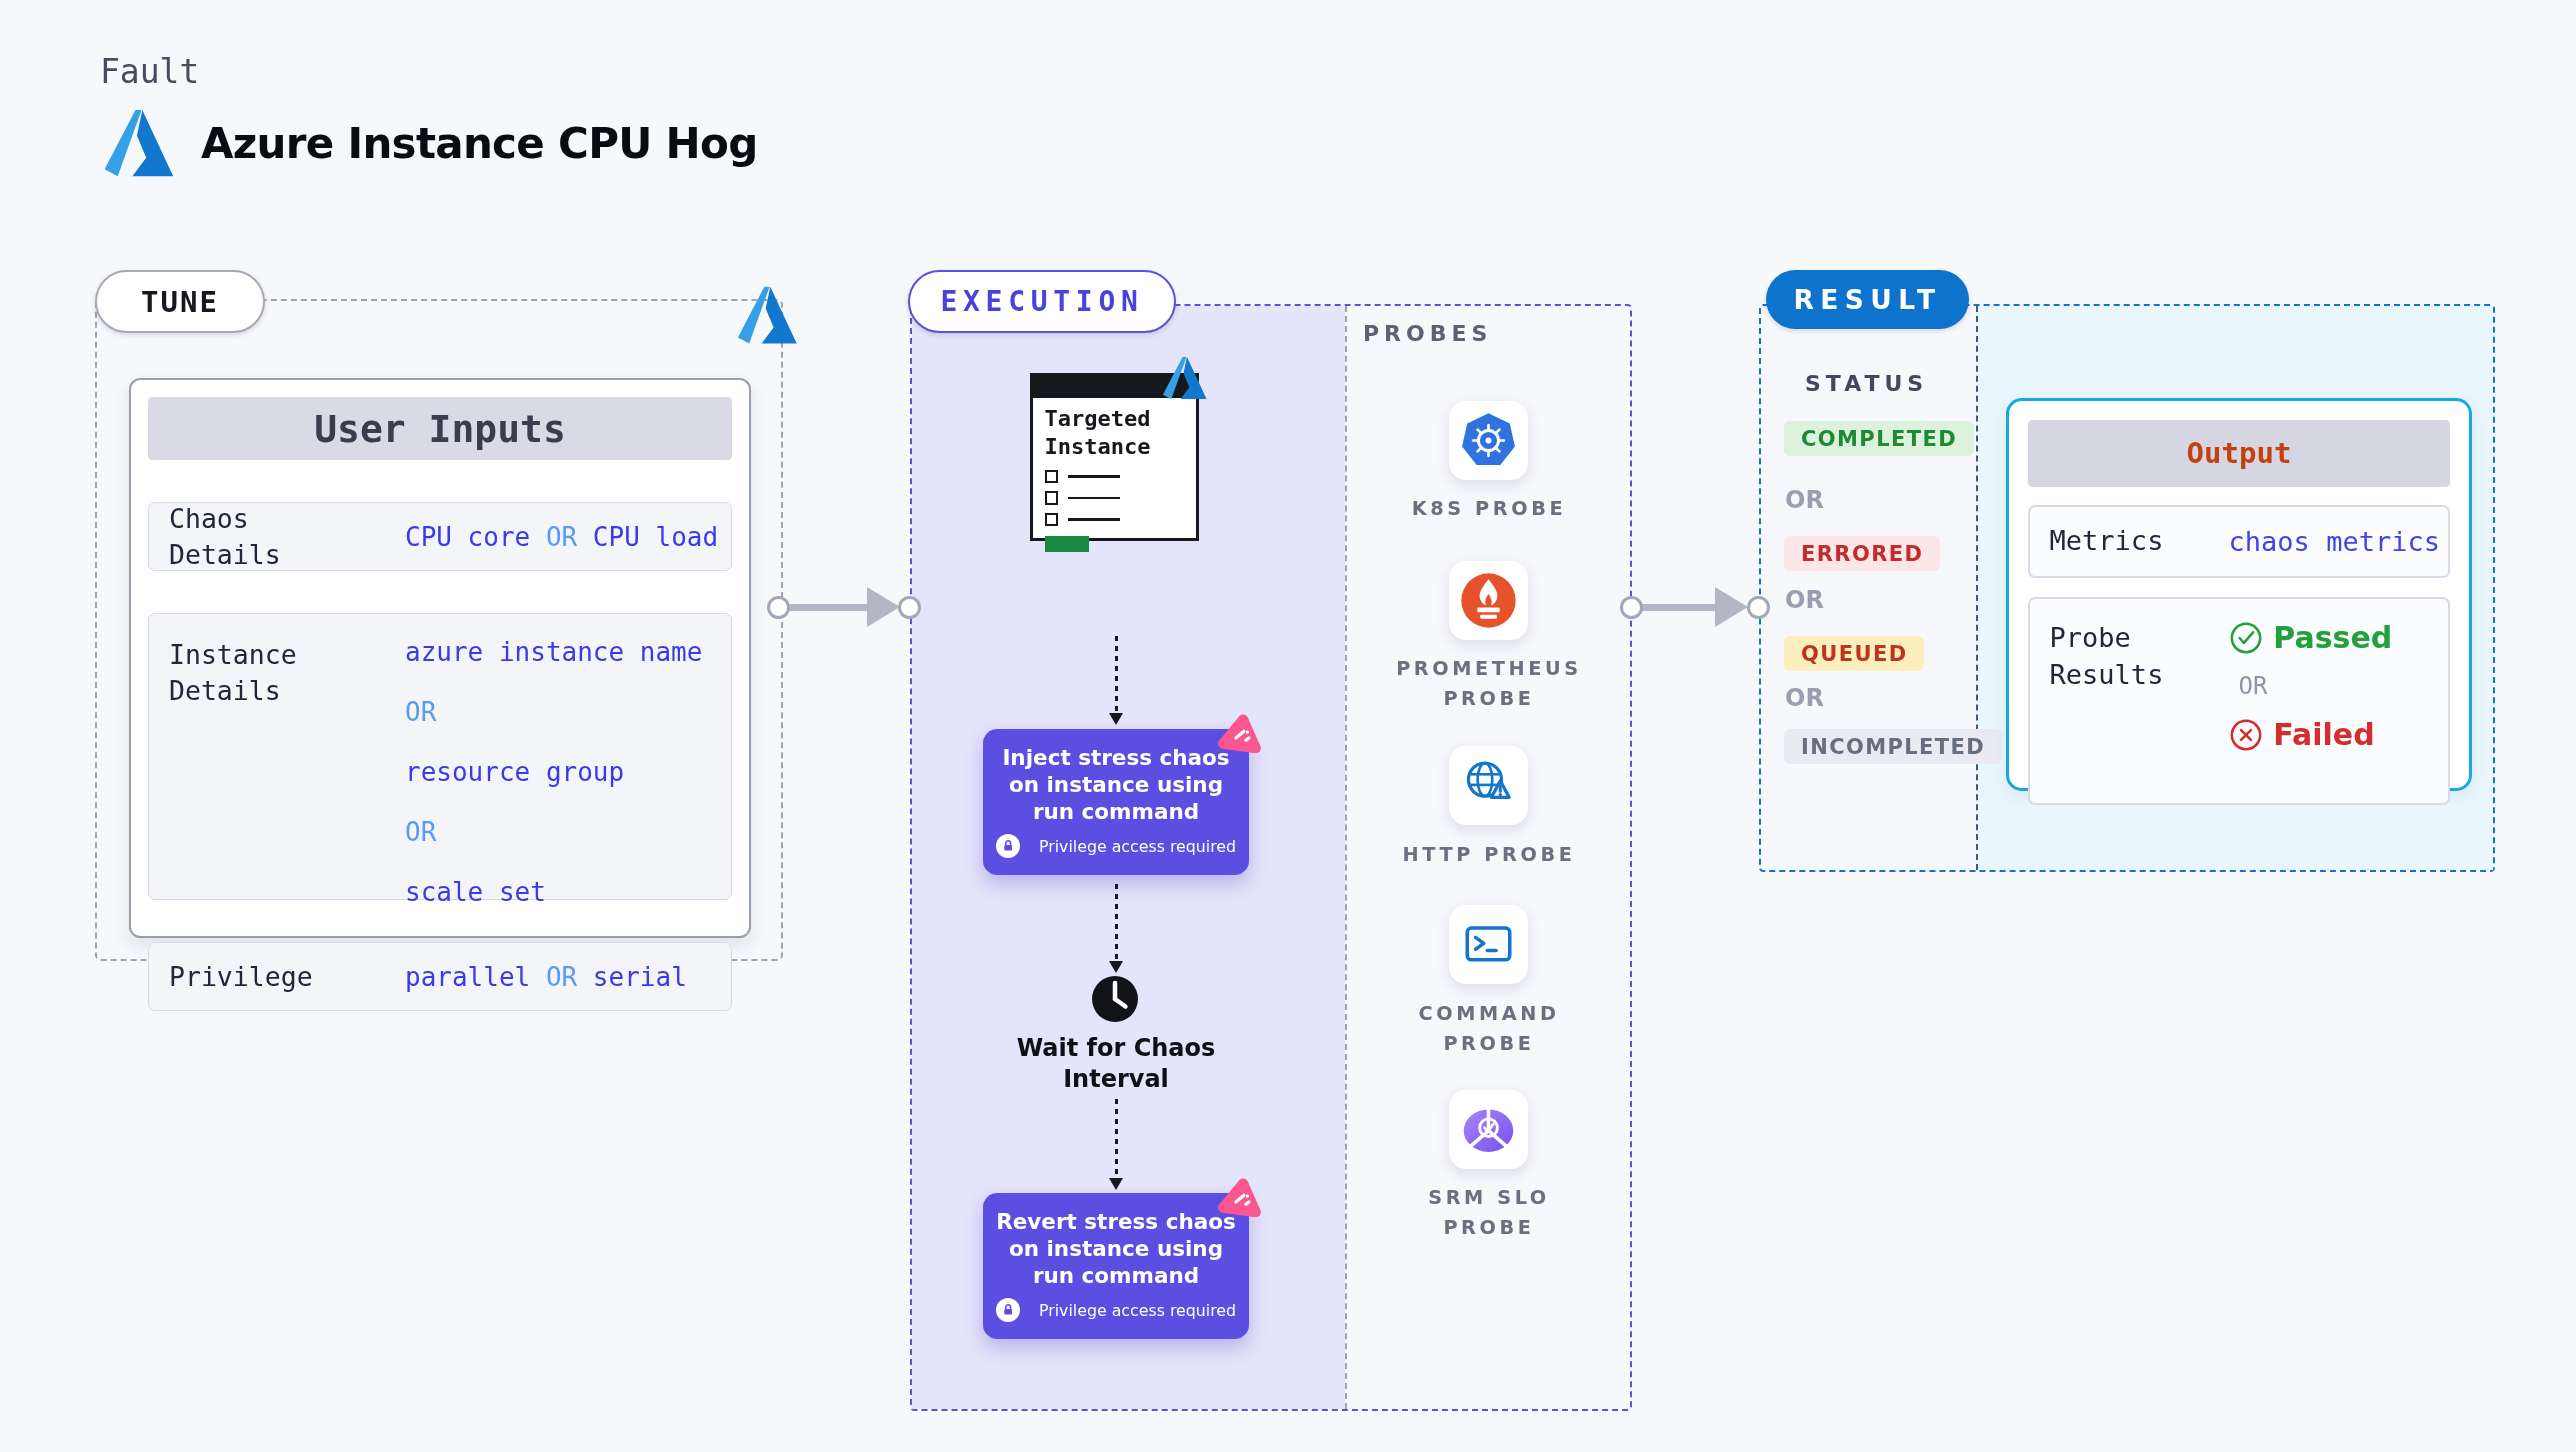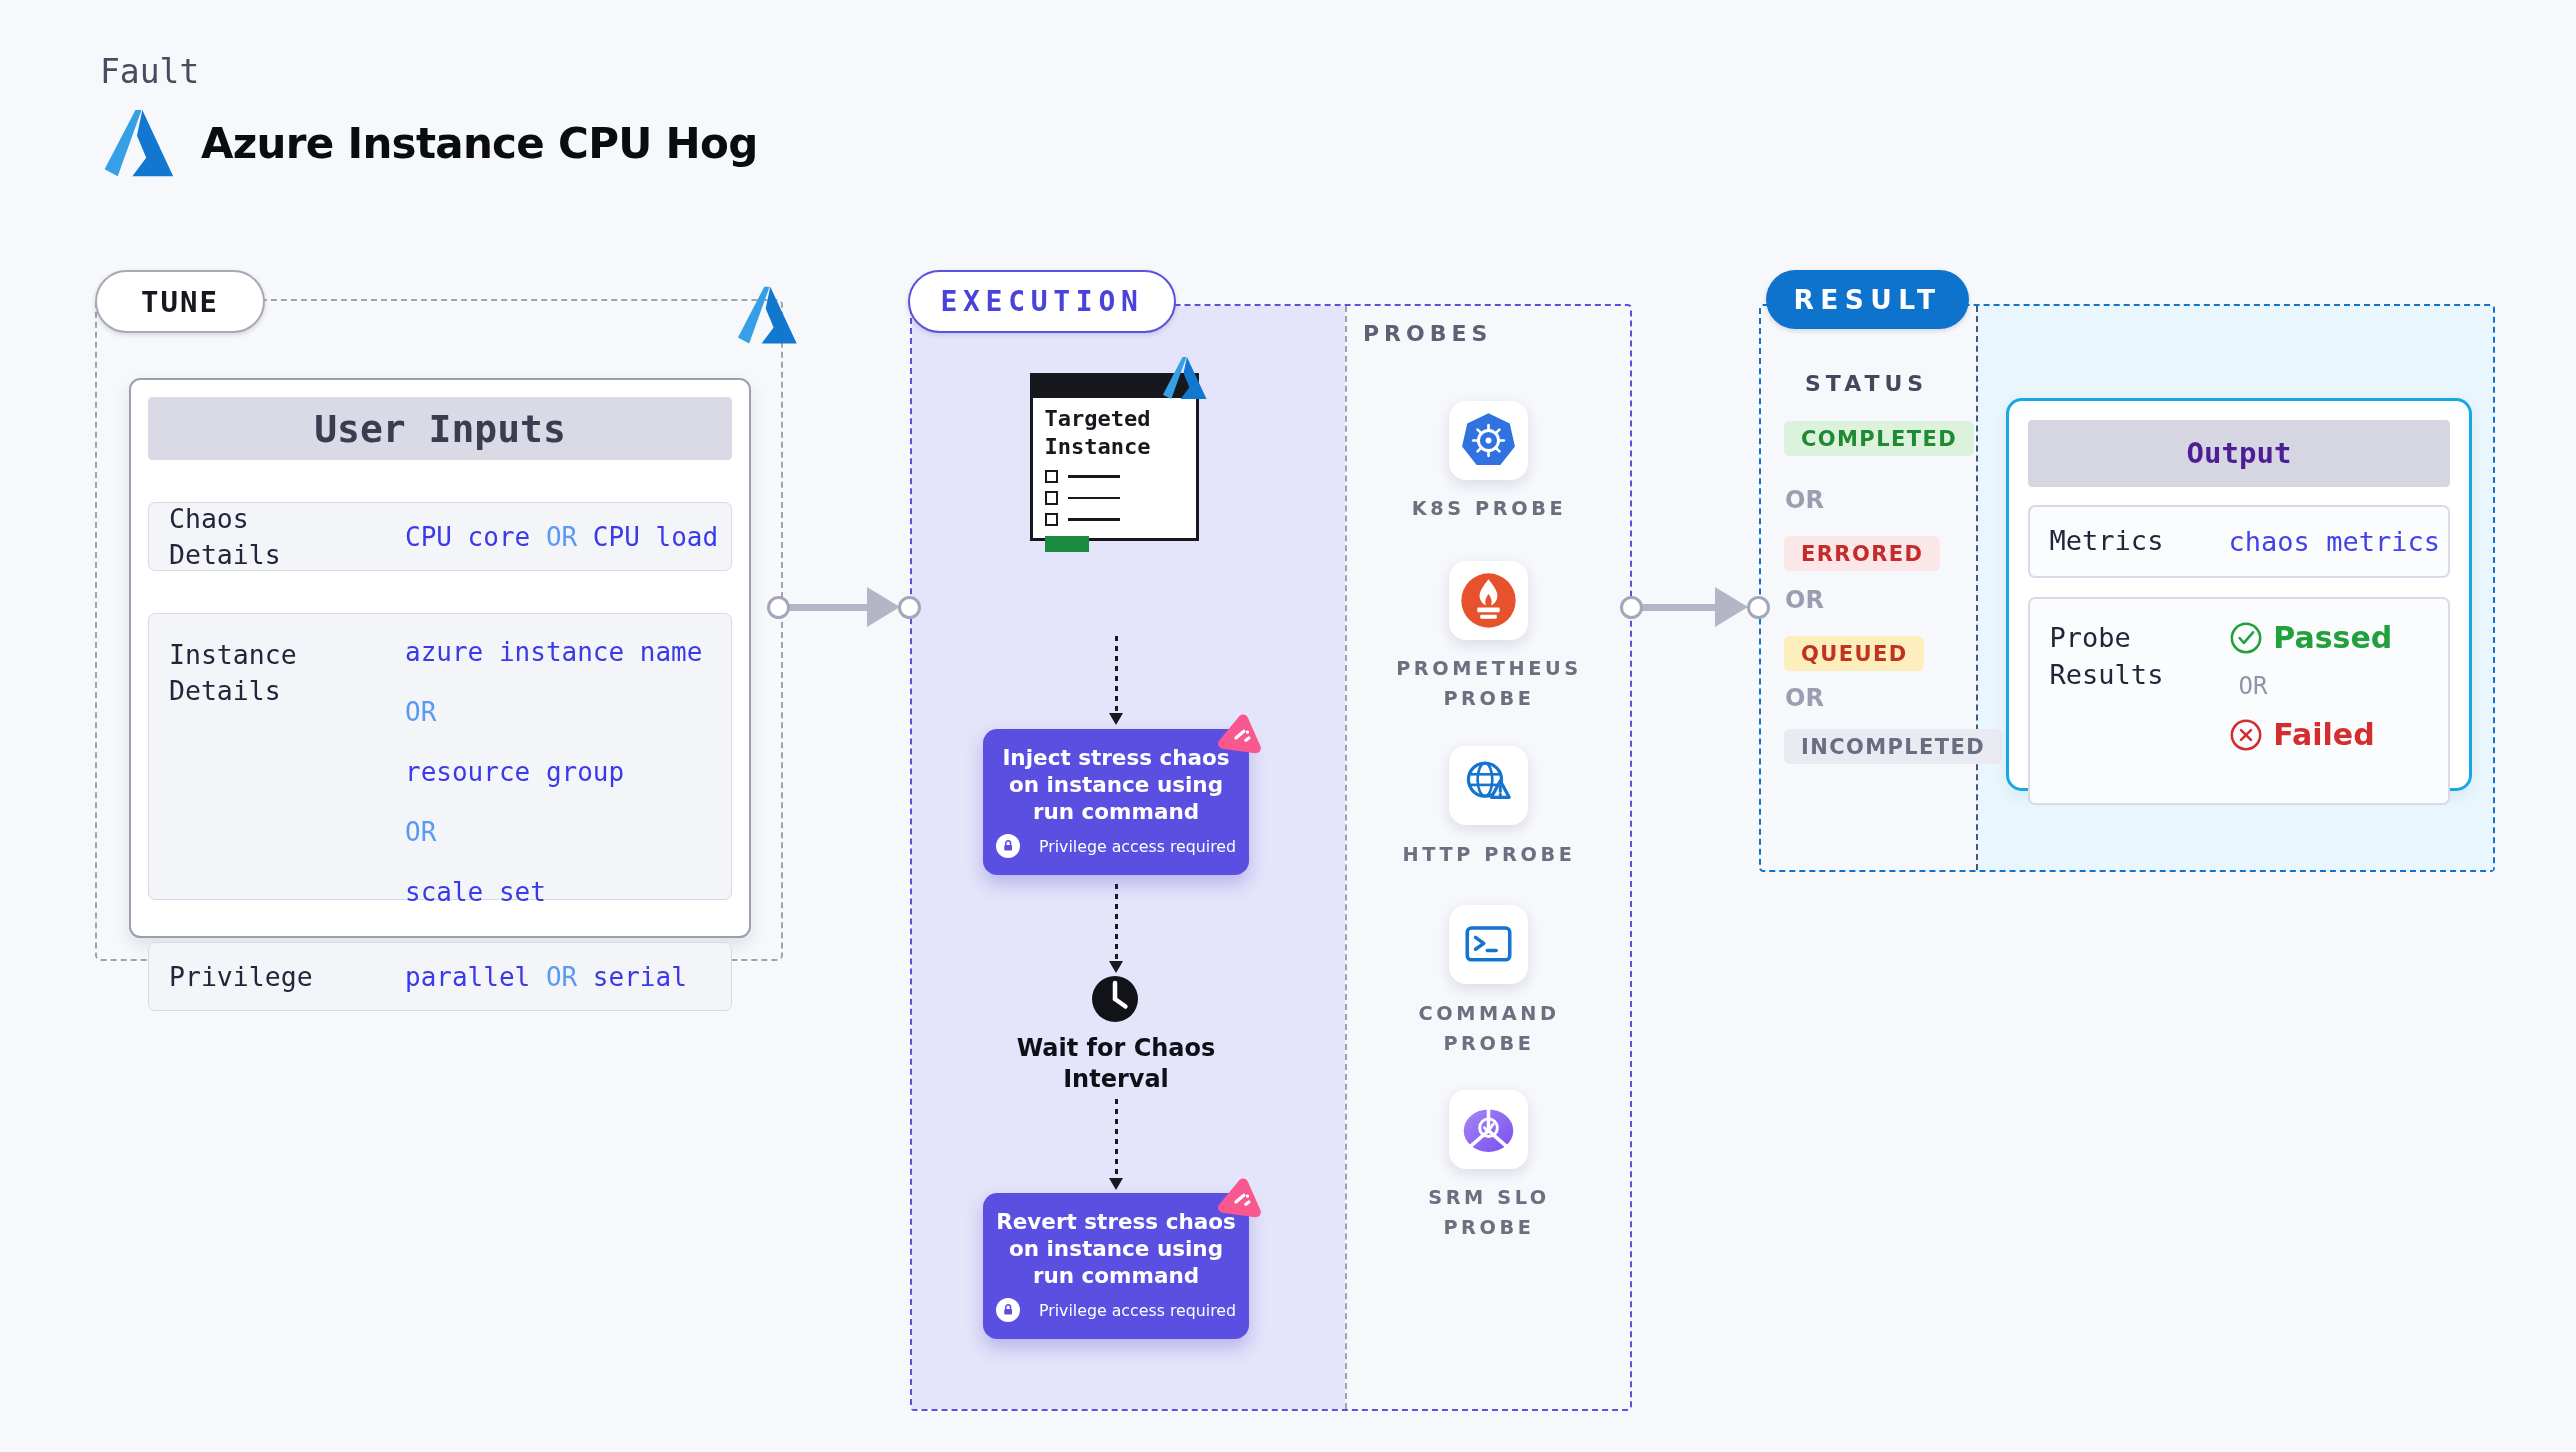--- a/index.html
+++ b/index.html
@@ -95,21 +95,21 @@
   .status-badge{left:1784px;display:inline-flex;align-items:center;border-radius:5.7px;padding:5.7px 17px;
                 font-size:21px;font-weight:bold;letter-spacing:1.4px;}
   .badge-completed{background:#ddf2dd;color:#1e8a31;}
   .badge-errored{background:#fbe7e7;color:#c52b2b;}
   .badge-queued{background:#fdeebe;color:#c0341f;}
   .badge-incompleted{background:#eaebf2;color:#686d80;}
   .status-or{left:1785px;font-size:24px;font-weight:600;color:#9b9eb0;}
   .output-card{left:2006px;top:398px;width:466px;height:393px;background:#fff;border:3.6px solid #17a7e3;
                border-radius:15.8px;box-sizing:border-box;padding:18.6px;box-shadow:0 5.7px 14.3px rgba(20,80,140,.08);z-index:3;}
   .output-header{height:67px;background:#d5d6e2;border-radius:4.3px;display:flex;align-items:center;
-                 justify-content:center;font-size:29px;font-weight:600;color:#4c1d95;margin-bottom:18.6px;}
+                 justify-content:center;font-size:29px;font-weight:600;color:#c2410c;margin-bottom:18.6px;}
   .output-row{border:2.1px solid #d8dae8;border-radius:7.2px;background:#fbfcfe;box-sizing:border-box;
               display:flex;padding-left:20px;}
   .metrics-row{height:73px;align-items:center;margin-bottom:18.6px;}
   .proberes-row{height:208px;align-items:flex-start;padding-top:21.5px;}
   .out-label{width:179px;flex:none;font-size:27px;color:#23263a;}
   .out-label span{display:block;max-width:136px;line-height:1.35;}
   .out-value{font-size:27px;color:#4242e8;}
   .pr-col{display:flex;flex-direction:column;}
   .pr-item{display:flex;align-items:center;gap:10.7px;}
   .pr-item svg{width:34px;height:34px;}

